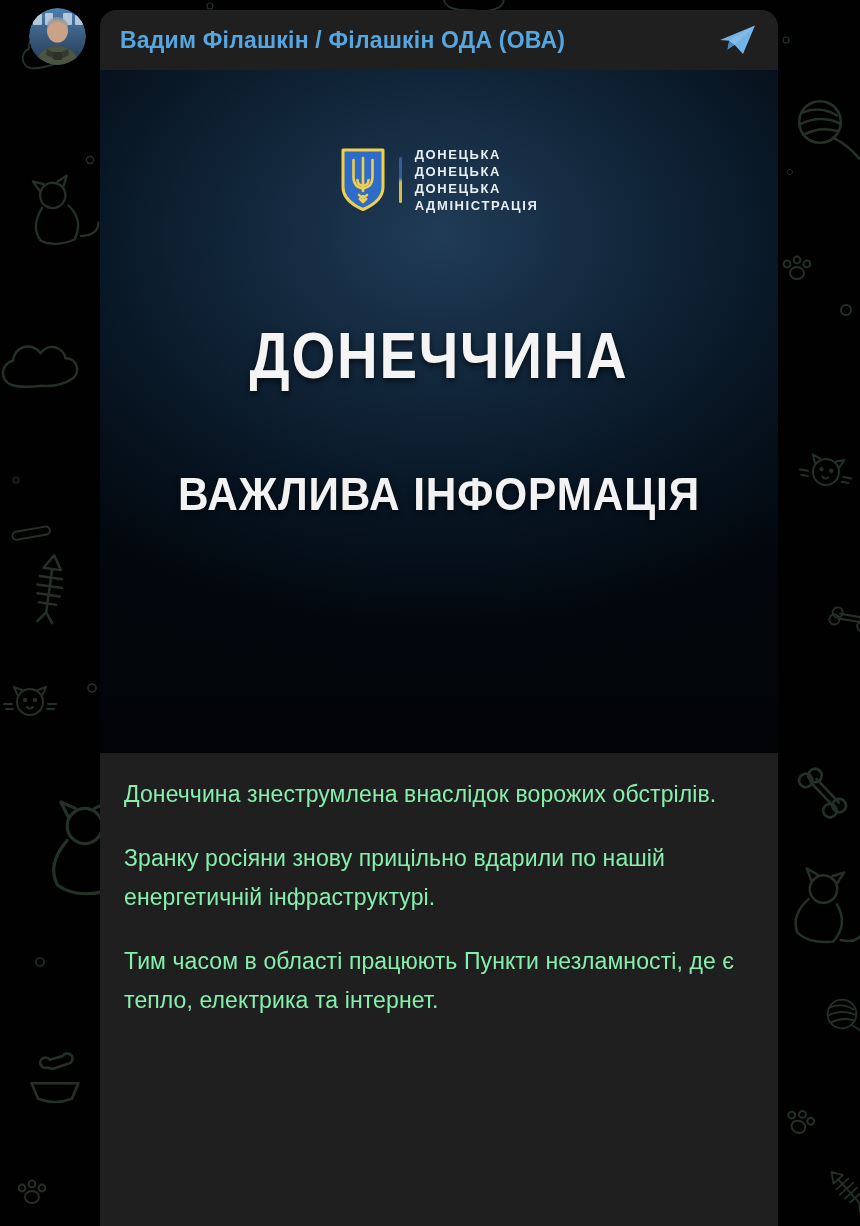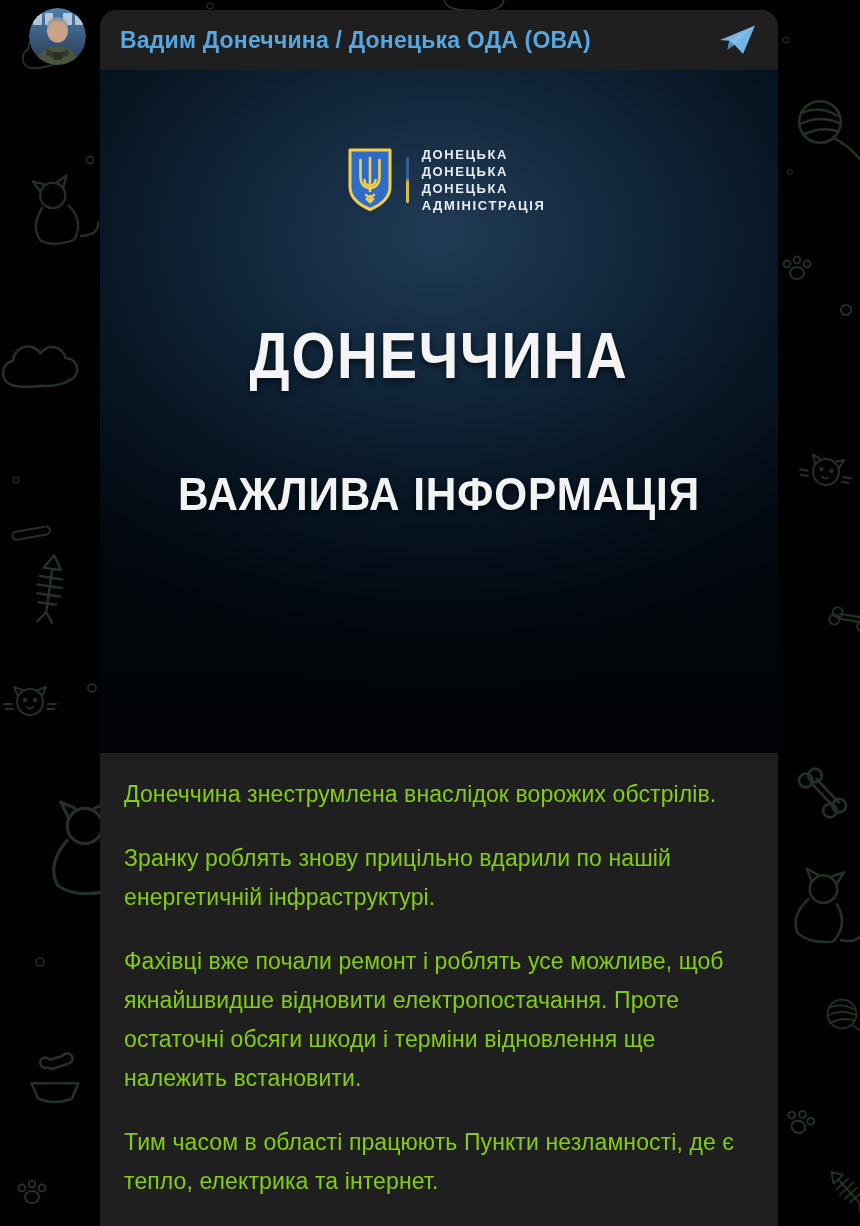--- a/index.html
+++ b/index.html
@@ -20,38 +20,38 @@
   .channel-name { flex:1; color:#56a6e0; font-size:23px; font-weight:700; letter-spacing:.2px;
                   white-space:nowrap; overflow:hidden; text-overflow:ellipsis; cursor:pointer; }
   .send-icon { width:42px; height:36px; display:flex; align-items:center; justify-content:flex-end; cursor:pointer; }
 
   .poster { position:relative; width:678px; height:683px;
             background:
               radial-gradient(ellipse 600px 460px at 50% 24%, rgba(34,62,90,.95) 0%, rgba(19,42,64,.9) 32%, rgba(8,23,37,.85) 60%, rgba(2,8,14,.7) 85%, rgba(1,3,6,.6) 100%),
               linear-gradient(180deg,#04090f 0%, #050d16 40%, #030810 75%, #02050a 100%);
             }
 
-  .logo-row { position:absolute; top:76px; left:7px; width:100%; display:flex; justify-content:center;
+  .logo-row { position:absolute; top:76px; left:0; width:100%; display:flex; justify-content:center;
               align-items:center; gap:13px; }
   .shield-icon { display:block; }
   .logo-divider { width:3px; height:46px; border-radius:2px;
                   background:linear-gradient(180deg,#37659f 0%, #37659f 45%, #eec94a 55%, #eec94a 100%);
                   opacity:.9; }
   .logo-text { display:flex; flex-direction:column; justify-content:center; }
   .logo-line { color:#e9eef3; font-size:13px; font-weight:700; letter-spacing:1.6px; line-height:17px; }
 
   .poster-title { position:absolute; top:249px; left:0; width:100%; text-align:center;
                   color:#f4f4f4; font-size:64px; font-weight:700; letter-spacing:2px;
                   transform:scaleX(.88); text-shadow:0 3px 8px rgba(0,0,0,.65); }
   .poster-subtitle { position:absolute; top:396px; left:0; width:100%; text-align:center;
                   color:#f2f2f2; font-size:47px; font-weight:700; letter-spacing:1px;
                   transform:scaleX(.9); text-shadow:0 3px 8px rgba(0,0,0,.65); }
 
   .caption { background:#1f1f1f; padding:22px 22px 30px 24px; min-height:473px; }
-  .caption p { color:#84cc16; font-size:23px; line-height:39px; margin:0 0 25px 0; letter-spacing:.1px; }
+  .caption p { color:#86efac; font-size:23px; line-height:39px; margin:0 0 25px 0; letter-spacing:.1px; }
   .caption p:last-child { margin-bottom:14px; }
 </style>
 </head>
 <body>
 
 <div class="stage">
 
   <svg class="doodles" width="860" height="1226" viewBox="0 0 860 1226" aria-hidden="true">
     <defs>
       <g id="d-yarn">
@@ -156,21 +156,21 @@
         <path d="M7,57 q2.5,-18 21.5,-19 q19,1 21.5,19 z" fill="#4c5442"></path>
         <path d="M18,41 q10,7 21,0 l1,6 q-11,7 -23,0 z" fill="#353b2c"></path>
         <rect x="24" y="44" width="9" height="8" rx="2" fill="#2c3124"></rect>
       </g>
     </svg>
   </div>
 
   <div class="post-bubble">
 
     <div class="post-header">
-      <span class="channel-name">Вадим Донеччина / Донецька ОДА (ОВА)</span>
+      <span class="channel-name">Вадим Філашкін / Філашкін ОДА (ОВА)</span>
       <span class="send-icon">
         <svg width="40" height="34" viewBox="0 0 40 34">
           <path d="M2,17 L37,2.5 L25,31 L16.5,21.8 L9.5,26.5 L11.3,17.8 Z" fill="#74b4e5"></path>
           <path d="M16.5,21.8 L9.5,26.5 L11.3,17.8 Z" fill="#4c87b6"></path>
           <path d="M11.3,17.8 L37,2.5 L16.5,21.8 Z" fill="#8ec4ec" opacity=".55"></path>
         </svg>
       </span>
     </div>
 
     <div class="poster">
@@ -191,20 +191,19 @@
           <span class="logo-line">ДОНЕЦЬКА</span>
           <span class="logo-line">АДМІНІСТРАЦІЯ</span>
         </div>
       </div>
       <div class="poster-title">ДОНЕЧЧИНА</div>
       <div class="poster-subtitle">ВАЖЛИВА ІНФОРМАЦІЯ</div>
     </div>
 
     <div class="caption">
       <p>Донеччина знеструмлена внаслідок ворожих обстрілів.</p>
-      <p>Зранку роблять знову прицільно вдарили по нашій енергетичній інфраструктурі.</p>
-      <p>Фахівці вже почали ремонт і роблять усе можливе, щоб якнайшвидше відновити електропостачання. Проте остаточні обсяги шкоди і терміни відновлення ще належить встановити.</p>
+      <p>Зранку росіяни знову прицільно вдарили по нашій енергетичній інфраструктурі.</p>
       <p>Тим часом в області працюють Пункти незламності, де є тепло, електрика та інтернет.</p>
 
     </div>
 
   </div>
 </div>
 
 </body></html>

